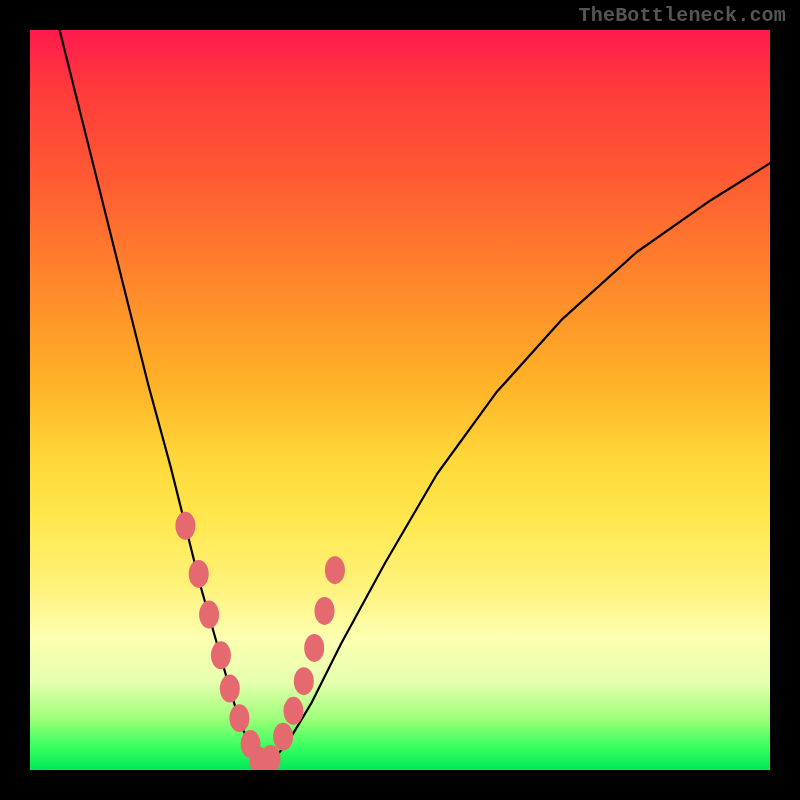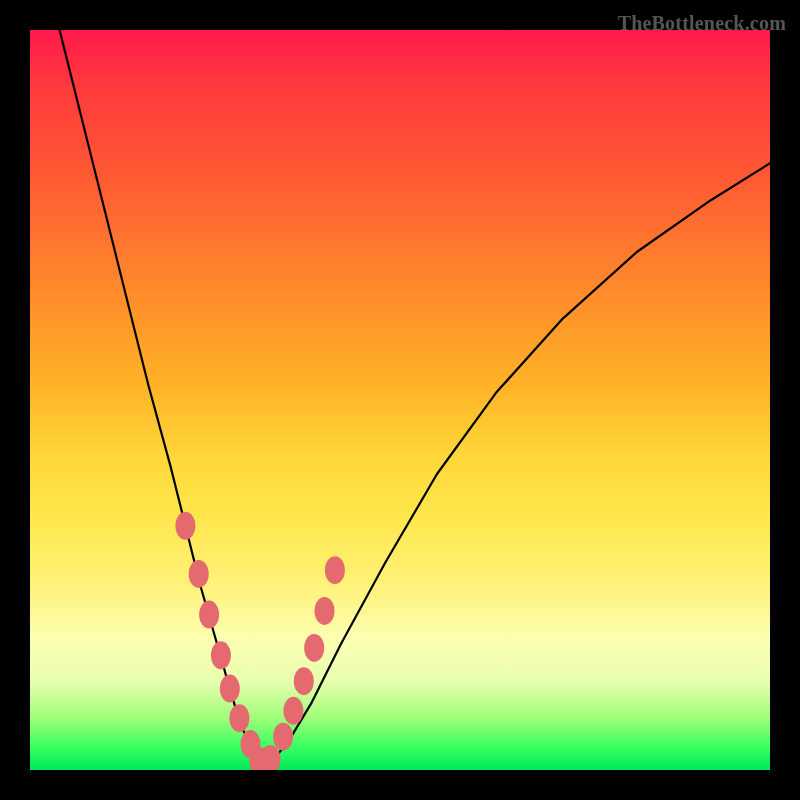--- a/index.html
+++ b/index.html
@@ -35,23 +35,23 @@
       #fff27a 75%,
       #fdffb0 82%,
       #e8ffb0 88%,
       #9fff7a 93%,
       #36ff5e 97%,
       #00e85a 100%
     );
   }
   .watermark {
     position: absolute;
-    top: 12px;
+    top: 4px;
     right: 14px;
-    font-family: Liberation Serif, serif;
+    font-family: Liberation Mono, monospace;
     font-size: 20px;
     font-weight: bold;
     color: #555;
     letter-spacing: 0.2px;
     user-select: none;
   }
   svg.curve {
     position: absolute;
     left: 0;
     top: 0;

